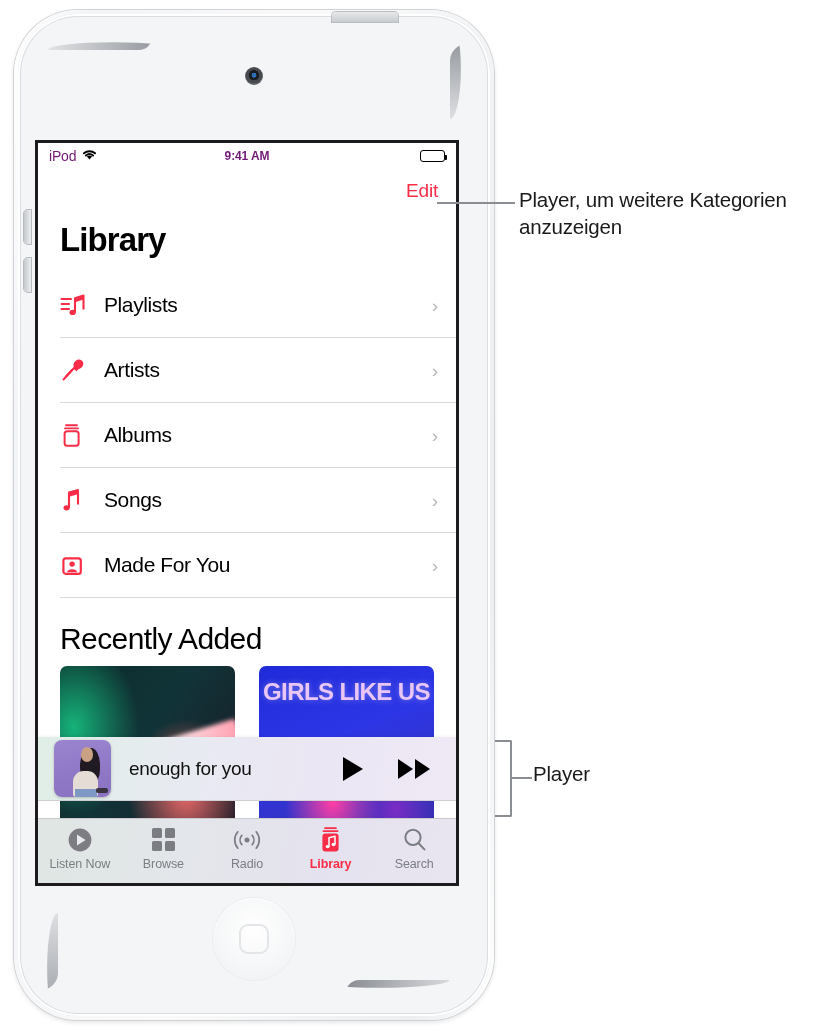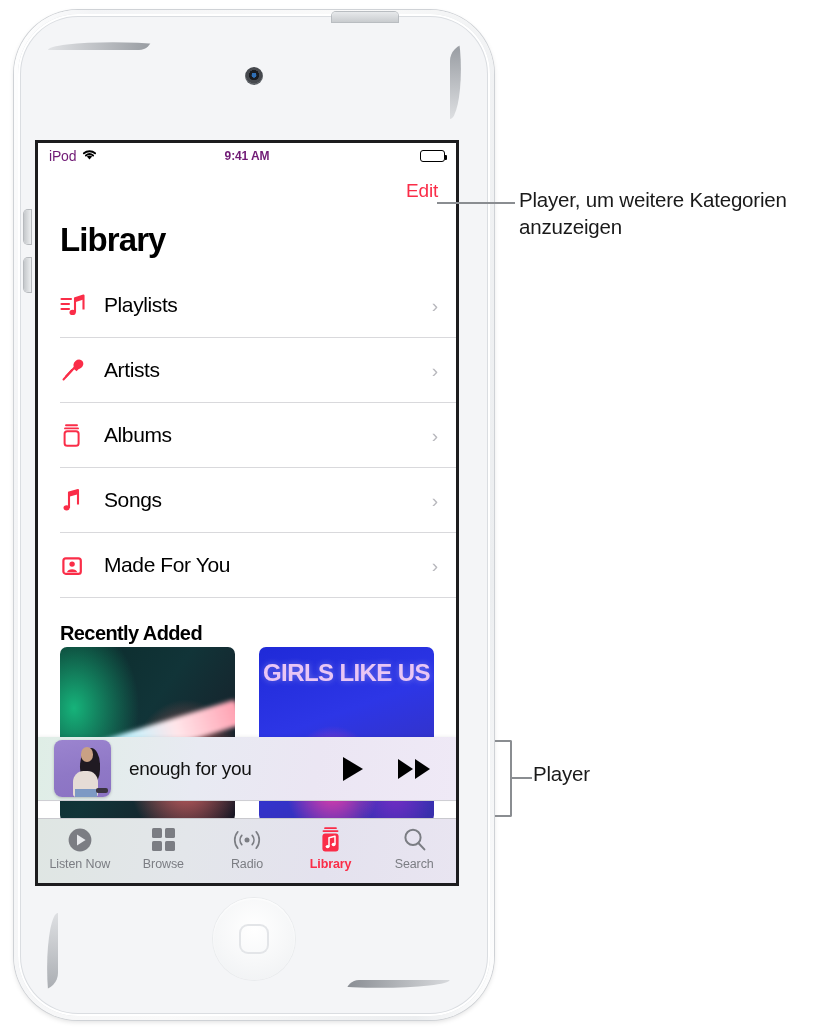--- a/index.html
+++ b/index.html
@@ -87,22 +87,22 @@
   
   #library-list { padding-left:22px; }
   .list-row { display:flex; align-items:center; height:65px;
     border-bottom:1px solid #d9d9dc; padding-right:18px; cursor:pointer; }
   .list-row:last-child { border-bottom:1px solid #d9d9dc; }
   .row-icon { width:34px; flex:0 0 34px; display:flex; align-items:center; justify-content:flex-start; }
   .row-label { font-size:21px; color:#000; letter-spacing:-.4px; margin-left:10px; }
   .row-chevron { margin-left:auto; color:#b8b8bd; font-size:19px; line-height:1; font-weight:500; }
 
   
-  #recently-added-title { font-size:20px; font-weight:bold; letter-spacing:-.6px;
-    padding:24px 22px 2px; color:#000; }
+  #recently-added-title { font-size:30px; font-weight:normal; letter-spacing:-.6px;
+    padding:24px 22px 10px; color:#000; }
   #album-grid { display:flex; gap:24px; padding:0 22px; }
   .album-art { width:175px; height:175px; border-radius:7px; position:relative; overflow:hidden; }
   #album-art-0 { background:
       radial-gradient(ellipse 60% 80% at 8% 35%, #16b37a 0%, rgba(10,120,90,0) 62%),
       radial-gradient(ellipse 55% 70% at 72% 72%, #f06a6a 0%, rgba(200,70,70,0) 60%),
       linear-gradient(125deg,#0b2b2a 0%, #113438 45%, #1a1724 100%); }
   #album-art-0::after { content:""; position:absolute; left:6%; top:44%; width:98%; height:15%;
     transform:rotate(-17deg);
     background:linear-gradient(90deg,#6fe6ff 0%, #bff3ff 32%, #ffe6ea 62%, #ff9fb0 100%);
     filter:blur(2.2px); border-radius:4px; }

